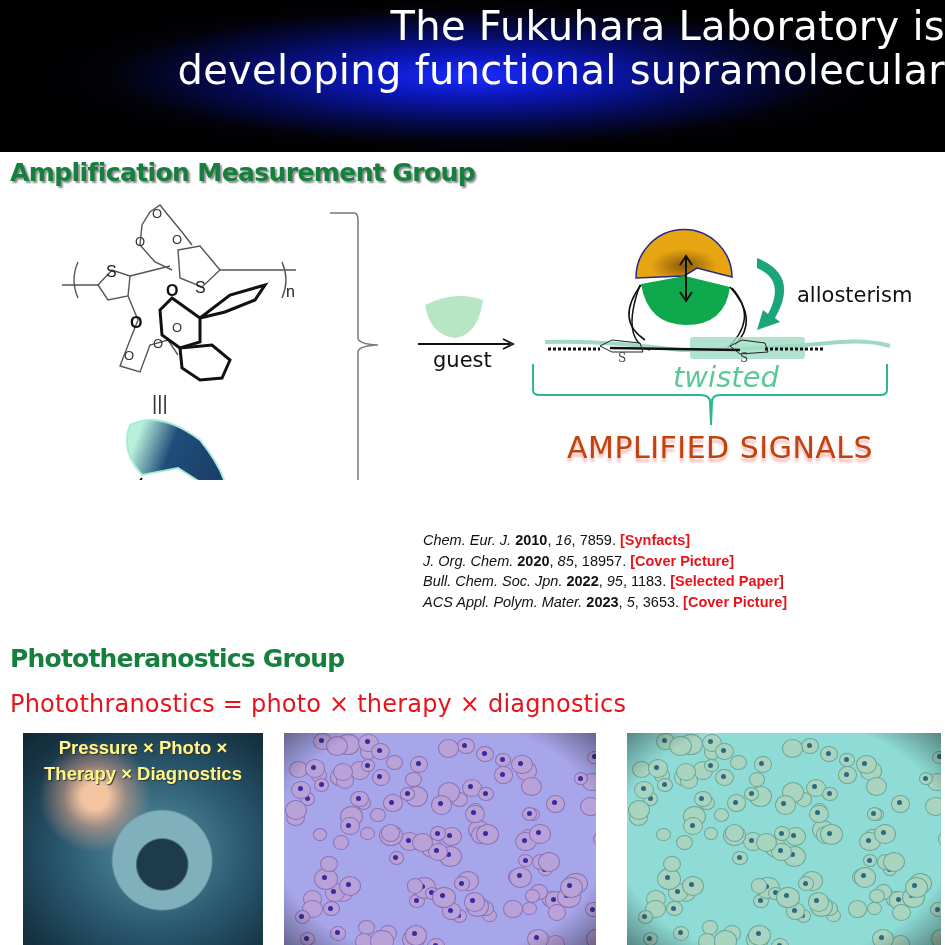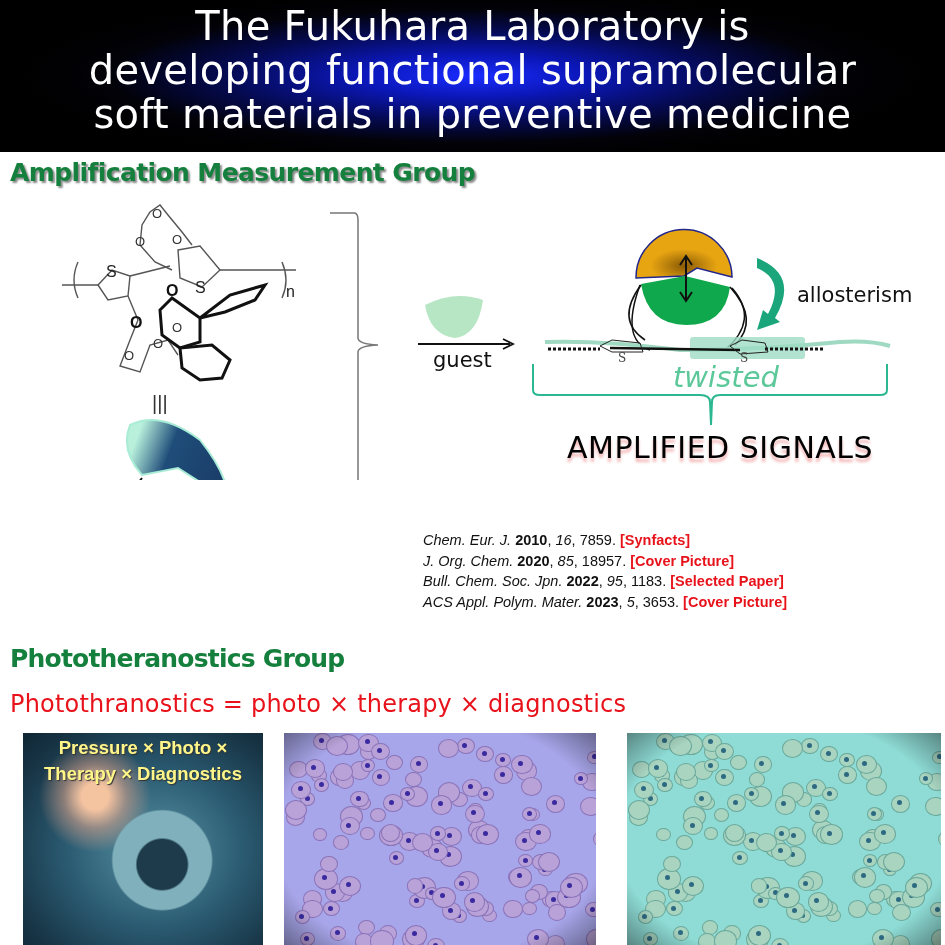--- a/index.html
+++ b/index.html
@@ -3,31 +3,31 @@
 <meta charset="utf-8">
 <style>
   html, body { margin:0; padding:0; background:#fff; }
   body { width:945px; height:945px; position:relative; overflow:hidden; font-family:"DejaVu Sans", sans-serif; }
   .abs { position:absolute; }
   #banner {
     left:0; top:0; width:945px; height:152px;
     background: radial-gradient(ellipse 48% 55% at 50% 50%, #1a2cff 0%, #0b17b8 25%, #050a50 55%, #020208 80%, #000 100%);
     color:#fff; text-align:center;
   }
-  #banner .line { font-family:"DejaVu Sans", sans-serif; font-size:40px; line-height:44px; letter-spacing:0.3px; white-space:nowrap; }
+  #banner .line { font-family:"DejaVu Sans", sans-serif; font-size:40px; line-height:44px; letter-spacing:0.3px; white-space:nowrap;text-align:right; }
   #banner .l1 { padding-top:4px; }
   .group-title { font-family:"DejaVu Sans", sans-serif; font-weight:bold; color:#15803d; white-space:nowrap; }
   #amp-title { left:10px; top:158px; font-size:25px; letter-spacing:-0.6px; text-shadow: 2px 2px 2px #888; }
   #photo-title { left:10px; top:644px; font-size:25px; letter-spacing:-0.8px; }
   #photo-eq { left:10px; top:690px; font-size:24px; color:#e8121b; white-space:nowrap; letter-spacing:0.2px; }
   .refs { left:423px; top:486px; font-family:"Liberation Sans", sans-serif; font-size:14.5px; line-height:20.7px; color:#111;margin-top:44px; }
   .refs .row { white-space:nowrap; }
   .refs .tag { color:#e8121b; font-weight:bold; }
   .refs .yr { font-weight:bold; }
-  .amp-signals { left:567px; top:430px; font-family:"DejaVu Sans", sans-serif; font-size:30px; color:#000000; letter-spacing:0.5px;
+  .amp-signals { left:567px; top:430px; font-family:"DejaVu Sans", sans-serif; font-size:30px; color:#c2410c; letter-spacing:0.5px;
      text-shadow: 0 4px 3px rgba(220,40,40,0.35); white-space:nowrap;text-align:right; }
   .allo { left:797px; top:283px; font-size:21px; color:#111; white-space:nowrap; }
   .twisted { left:673px; top:360px; font-size:29px; font-style:italic; color:#5cc89a; white-space:nowrap; }
   .guest { left:433px; top:348px; font-size:21px; color:#111; white-space:nowrap; }
   .img-box { overflow:hidden; }
   #img1 { left:23px; top:733px; width:240px; height:212px;
     background:
       radial-gradient(circle at 58% 62%, #1d3b4a 0 13%, transparent 14%),
       radial-gradient(circle at 58% 60%, #7fb0bb 0 26%, transparent 27%),
       radial-gradient(circle at 30% 30%, #f4c3a0 0 6%, rgba(240,170,140,0.5) 14%, transparent 25%),
@@ -36,21 +36,20 @@
   #img2 { left:284px; top:733px; width:312px; height:212px; background:#a8a6ea; }
   #img3 { left:627px; top:733px; width:314px; height:212px; background:#8fdcd6; }
   .cell { position:absolute; border-radius:50%; }
 </style>
 </head>
 <body>
 
 <div id="banner" class="abs">
   <div class="line l1">The Fukuhara Laboratory is</div>
   <div class="line">developing functional supramolecular</div>
-  <div class="line">soft materials in preventive medicine</div>
 </div>
 
 <div id="amp-title" class="abs group-title">Amplification Measurement Group</div>
 
 <svg class="abs" style="left:0;top:195px" width="945" height="285" viewBox="0 195 945 285">
   <g fill="none" stroke="#555" stroke-width="1.4">
 
     <path d="M78 262 Q70 280 78 298"></path>
     <path d="M282 262 Q290 280 282 298"></path>
     <line x1="62" y1="285" x2="98" y2="285"></line>

